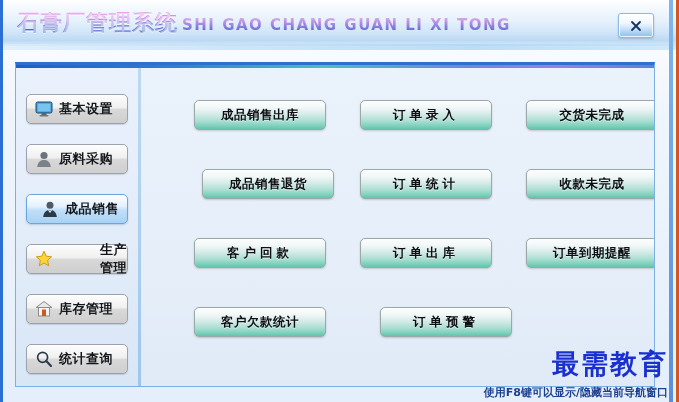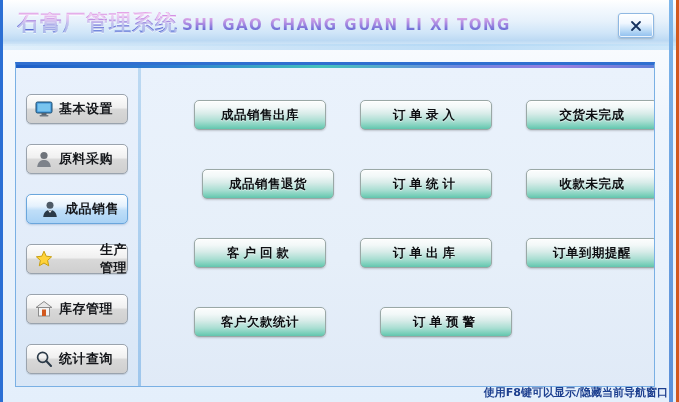--- a/index.html
+++ b/index.html
@@ -363,16 +363,17 @@
         </div>
         <div class="gbtn" style="left:384px; top:170px;">
           <span>订单到期提醒</span>
         </div>
 
       </div>
     </div>
 
     <div class="window-right-blue"></div>
 
+    <div class="watermark">最需教育</div>
     <div class="statusbar">使用F8键可以显示/隐藏当前导航窗口</div>
 
   </div>
 </div>
 
 </body></html>

